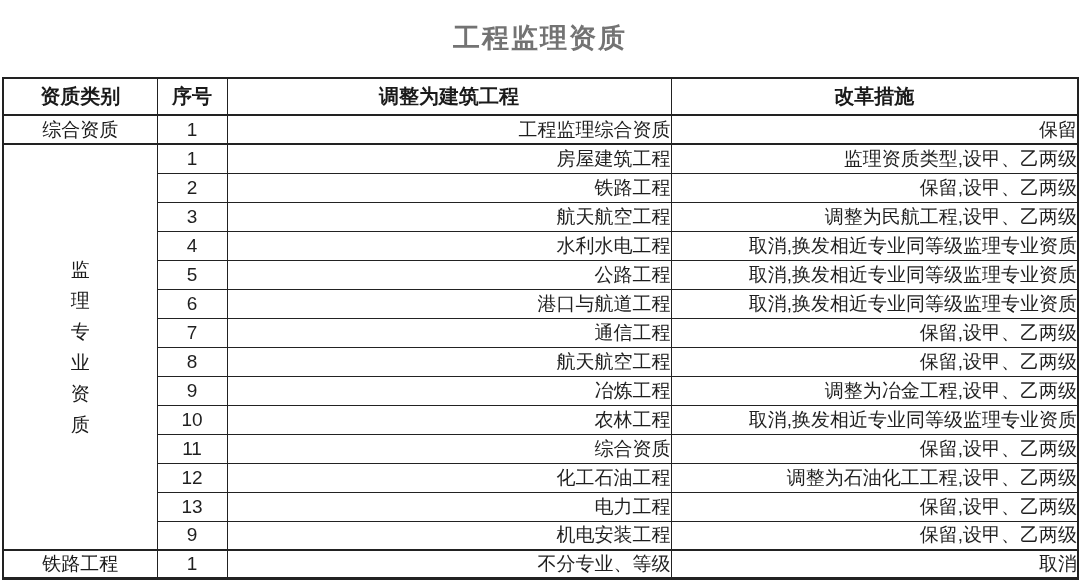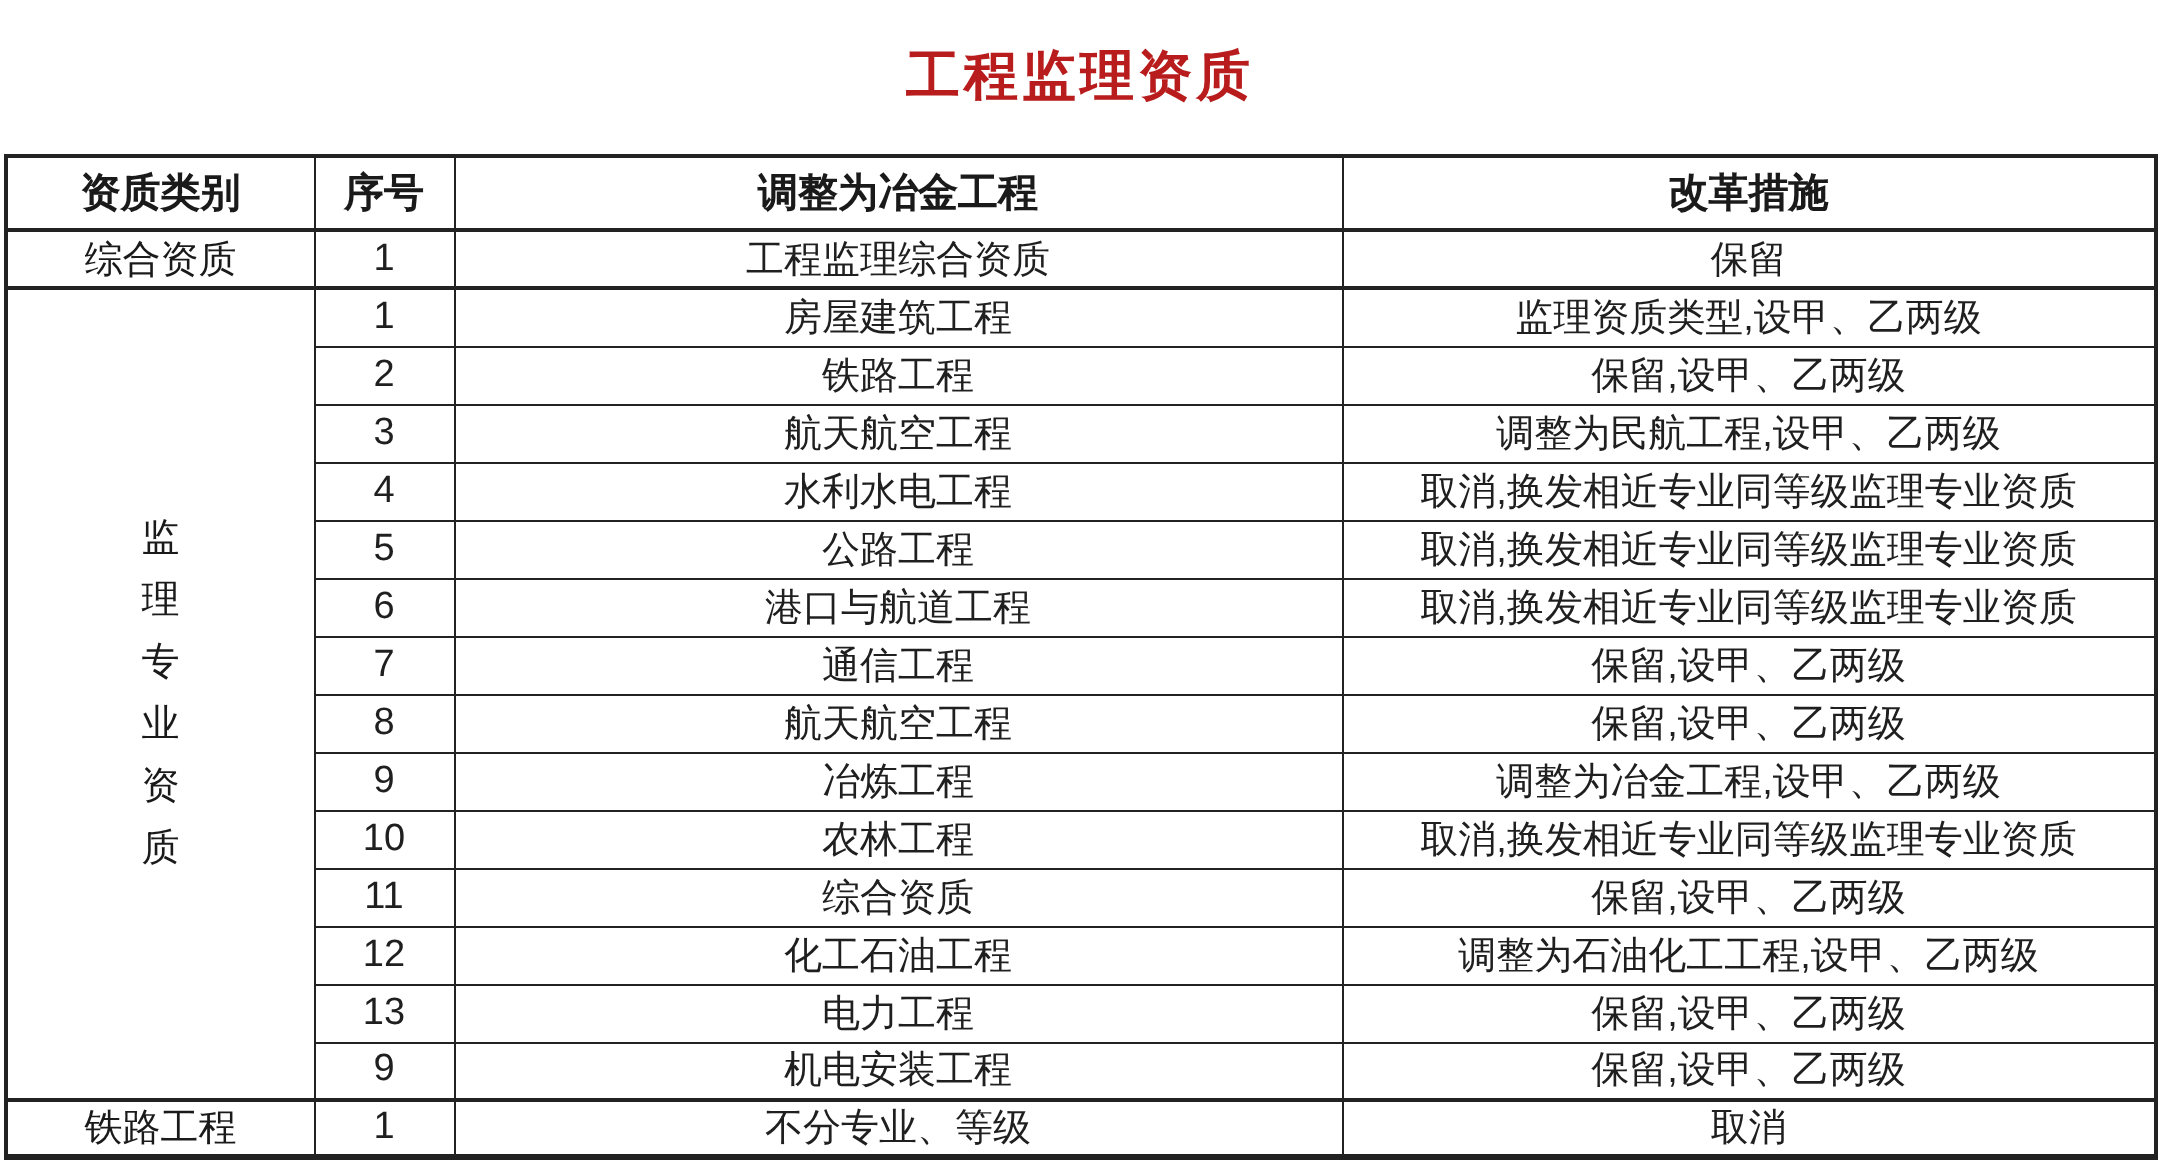--- a/index.html
+++ b/index.html
@@ -21,21 +21,21 @@
     background: #ffffff;
   }
   .doc-title {
     height: 76px;
     display: flex;
     align-items: center;
     justify-content: center;
     font-size: 27px;
     font-weight: bold;
     letter-spacing: 2px;
-    color: #b91c1c;
+    color: #737373;
   }
   table.qual {
     position: absolute;
     left: 2px;
     top: 77px;
     width: 1075px;
     border-collapse: collapse;
     table-layout: fixed;
     background: #ffffff;
   }
@@ -61,21 +61,21 @@
     color: #1a1a1a;
   }
   table.qual td {
     font-size: 19px;
     padding: 0;
     vertical-align: middle;
     white-space: nowrap;
     overflow: hidden;
   }
   td.num { text-align: center; }
-  td.txt { text-align: center; padding-left: 8px; padding-right: 4px; }
+  td.txt { text-align: right; padding-left: 8px; padding-right: 4px; }
   td.cat {
     text-align: center;
     font-weight: normal;
     font-size: 20px;
     color: #1a1a1a;
   }
   td.cat.vert {
     white-space: pre-line;
     line-height: 31px;
   }
@@ -91,21 +91,21 @@
     <colgroup>
       <col style="width:154px">
       <col style="width:70px">
       <col style="width:444px">
       <col style="width:407px">
     </colgroup>
     <thead>
       <tr>
         <th>资质类别</th>
         <th>序号</th>
-        <th>调整为冶金工程</th>
+        <th>调整为建筑工程</th>
         <th>改革措施</th>
       </tr>
     </thead>
     <tbody>
         <tr class="section-start">
           <td class="cat" rowspan="1">综合资质</td>
           <td class="num">1</td>
           <td class="txt">工程监理综合资质</td>
           <td class="txt">保留</td>
         </tr>

